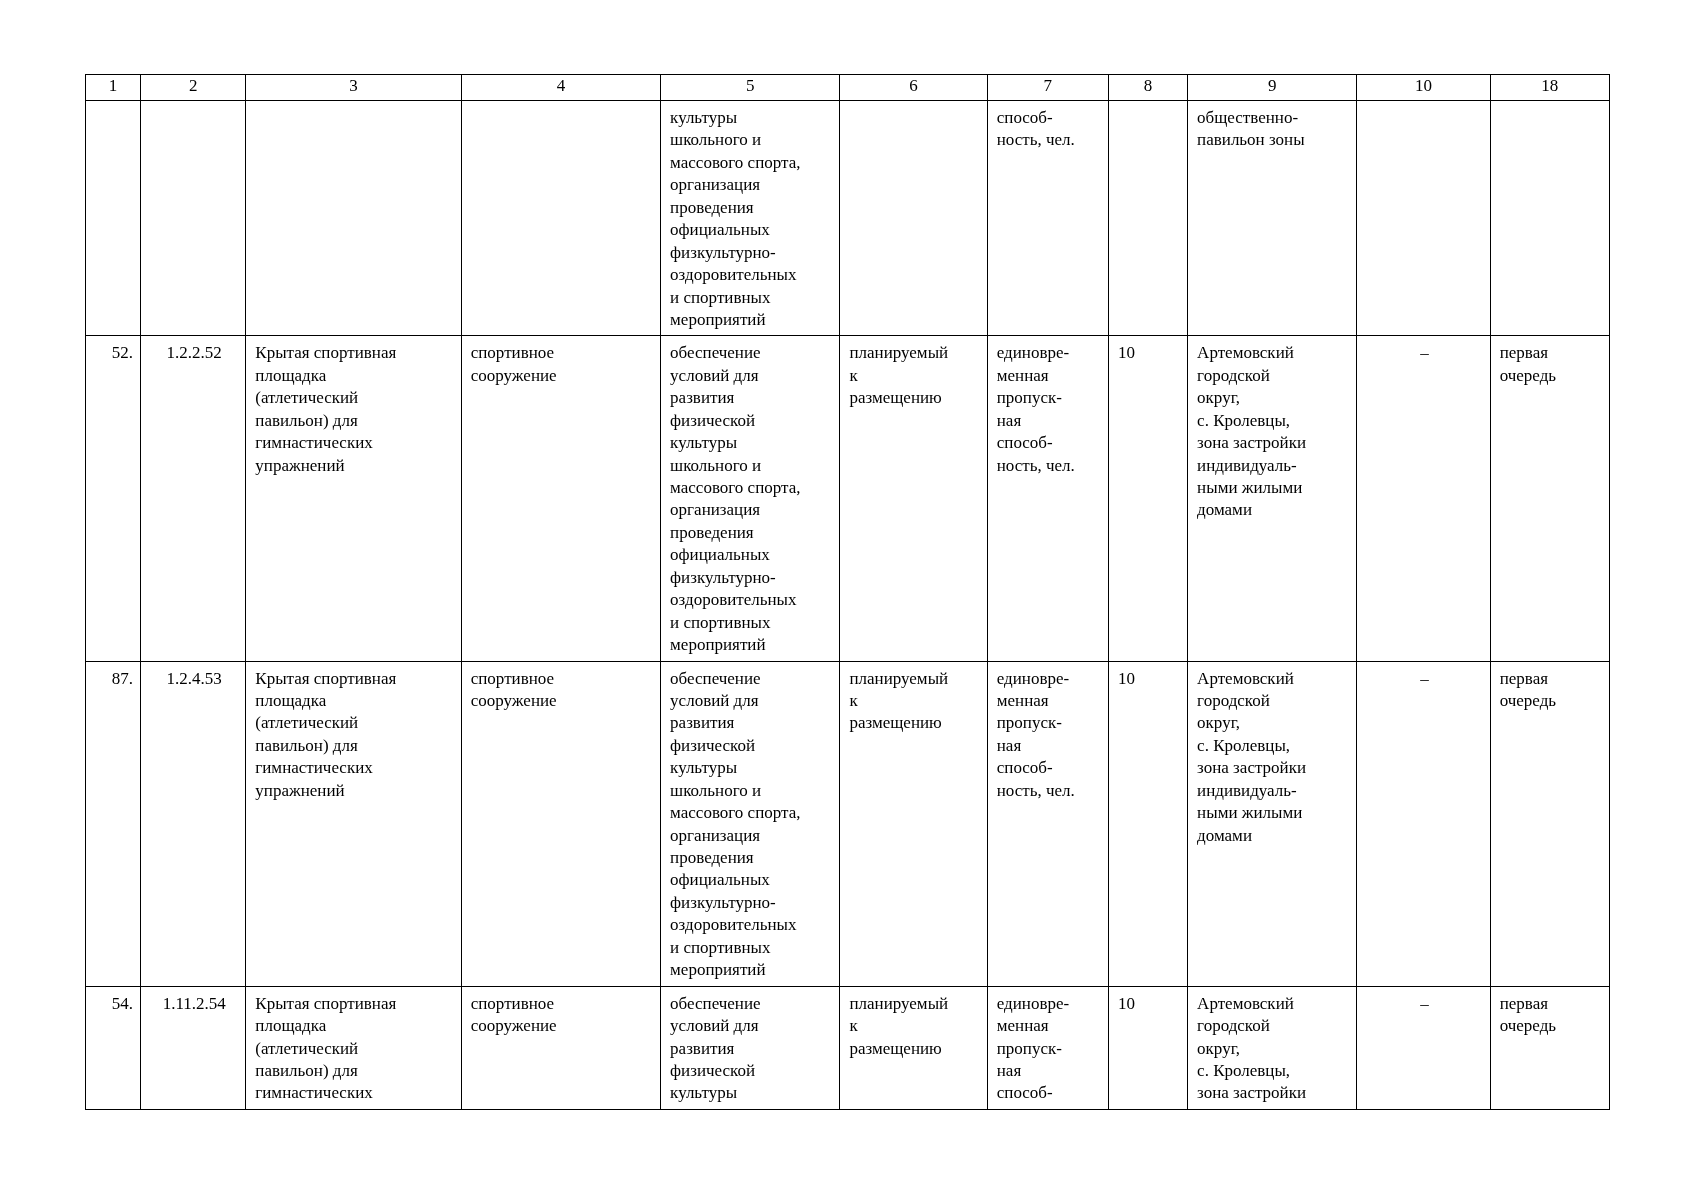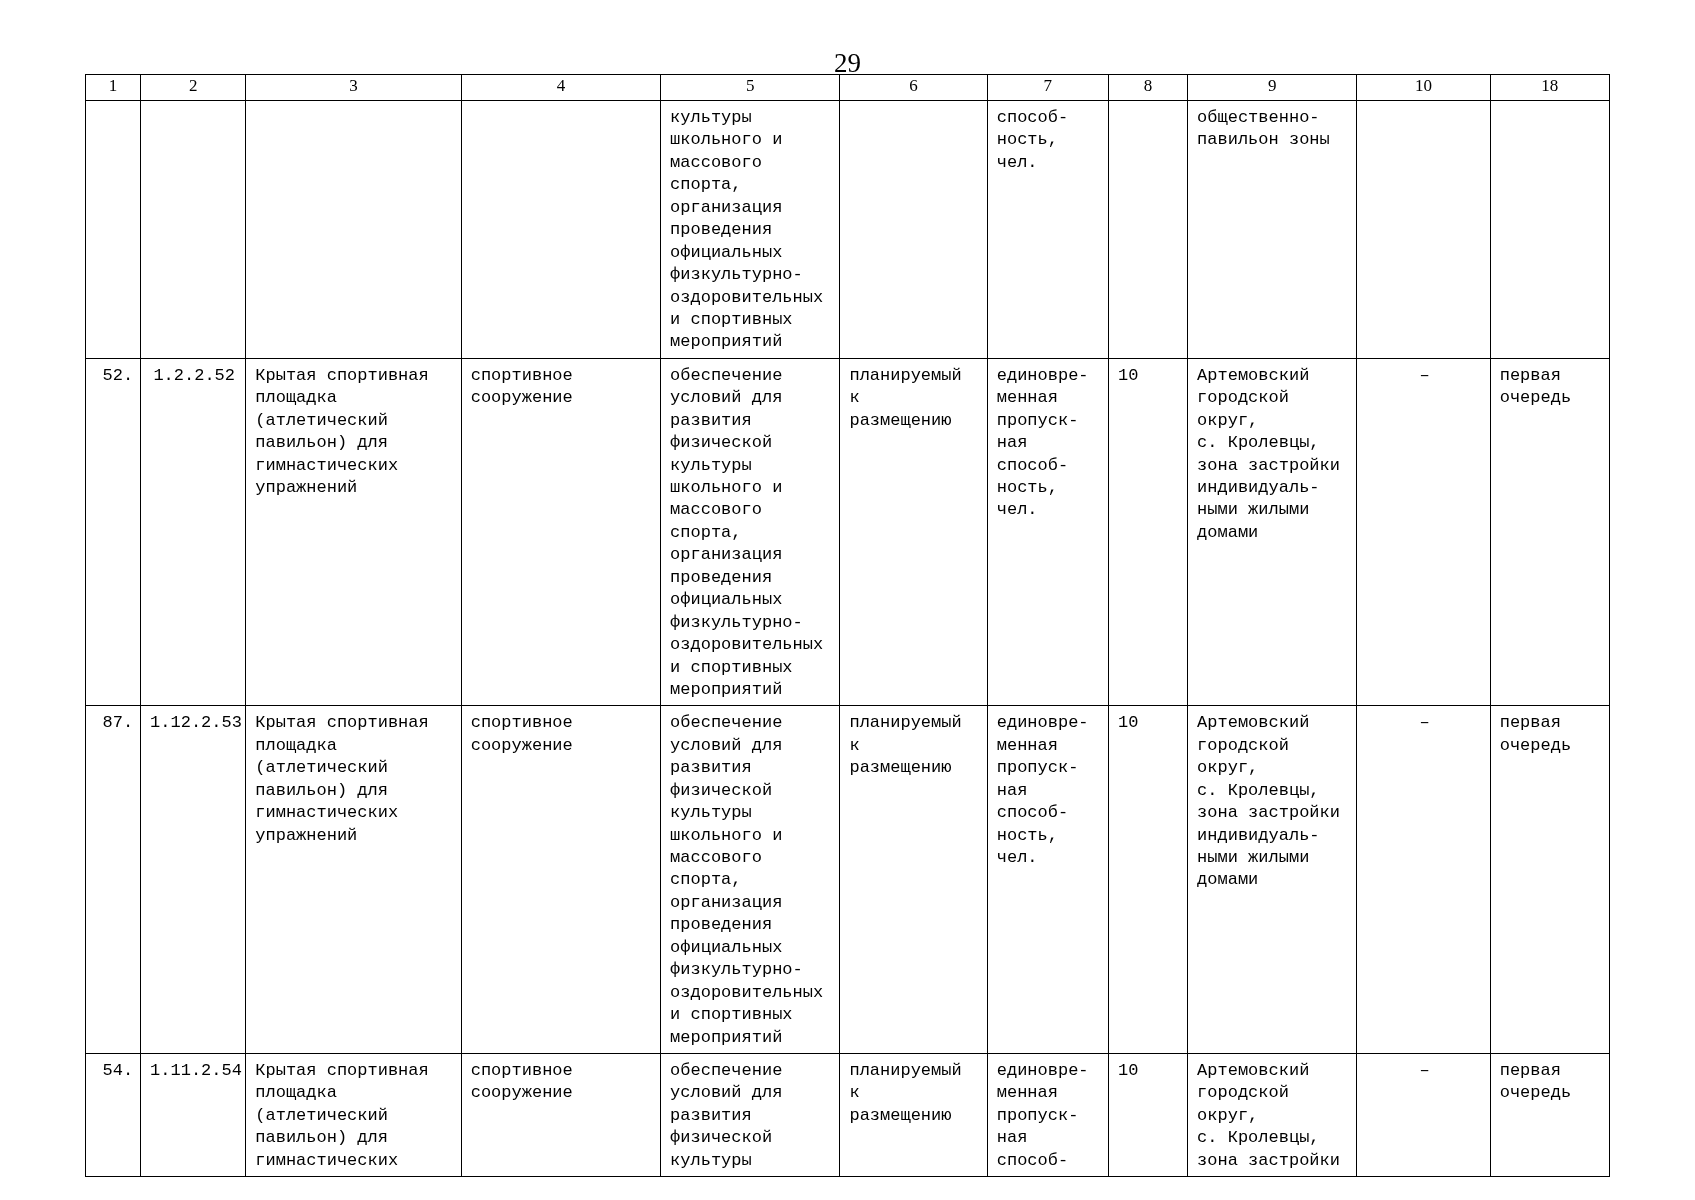--- a/index.html
+++ b/index.html
@@ -63,30 +63,28 @@
   .c5  { width: 172px; }
   .c6  { width: 140px; }
   .c7  { width: 114px; }
   .c8  { width: 72px;  }
   .c9  { width: 162px; }
   .c10 { width: 126px; text-align: center; }
   .c11 { width: 112px; }
   .cell-text {
     white-space: pre-line;
     display: block;
-    font-family: Liberation Mono, monospace;
   }
   .dash { text-align: center; }
 </style>
 </head>
 <body>
 
 <div class="page">
 
-  <div class="page-number">29</div>
 
   <div class="table-wrap">
     <table class="doc">
       <thead>
         <tr>
           <td class="c1">1</td>
           <td class="c2">2</td>
           <td class="c3">3</td>
           <td class="c4">4</td>
           <td class="c5">5</td>
@@ -215,21 +213,21 @@
               <span class="cell-text">первая
 очередь</span>
             </td>
         </tr>
 
         <tr>
           <td class="c1">
               <span class="cell-text">87.</span>
             </td>
           <td class="c2">
-              <span class="cell-text">1.12.2.53</span>
+              <span class="cell-text">1.2.4.53</span>
             </td>
           <td class="c3">
               <span class="cell-text">Крытая спортивная
 площадка
 (атлетический
 павильон) для
 гимнастических
 упражнений</span>
             </td>
           <td class="c4">

